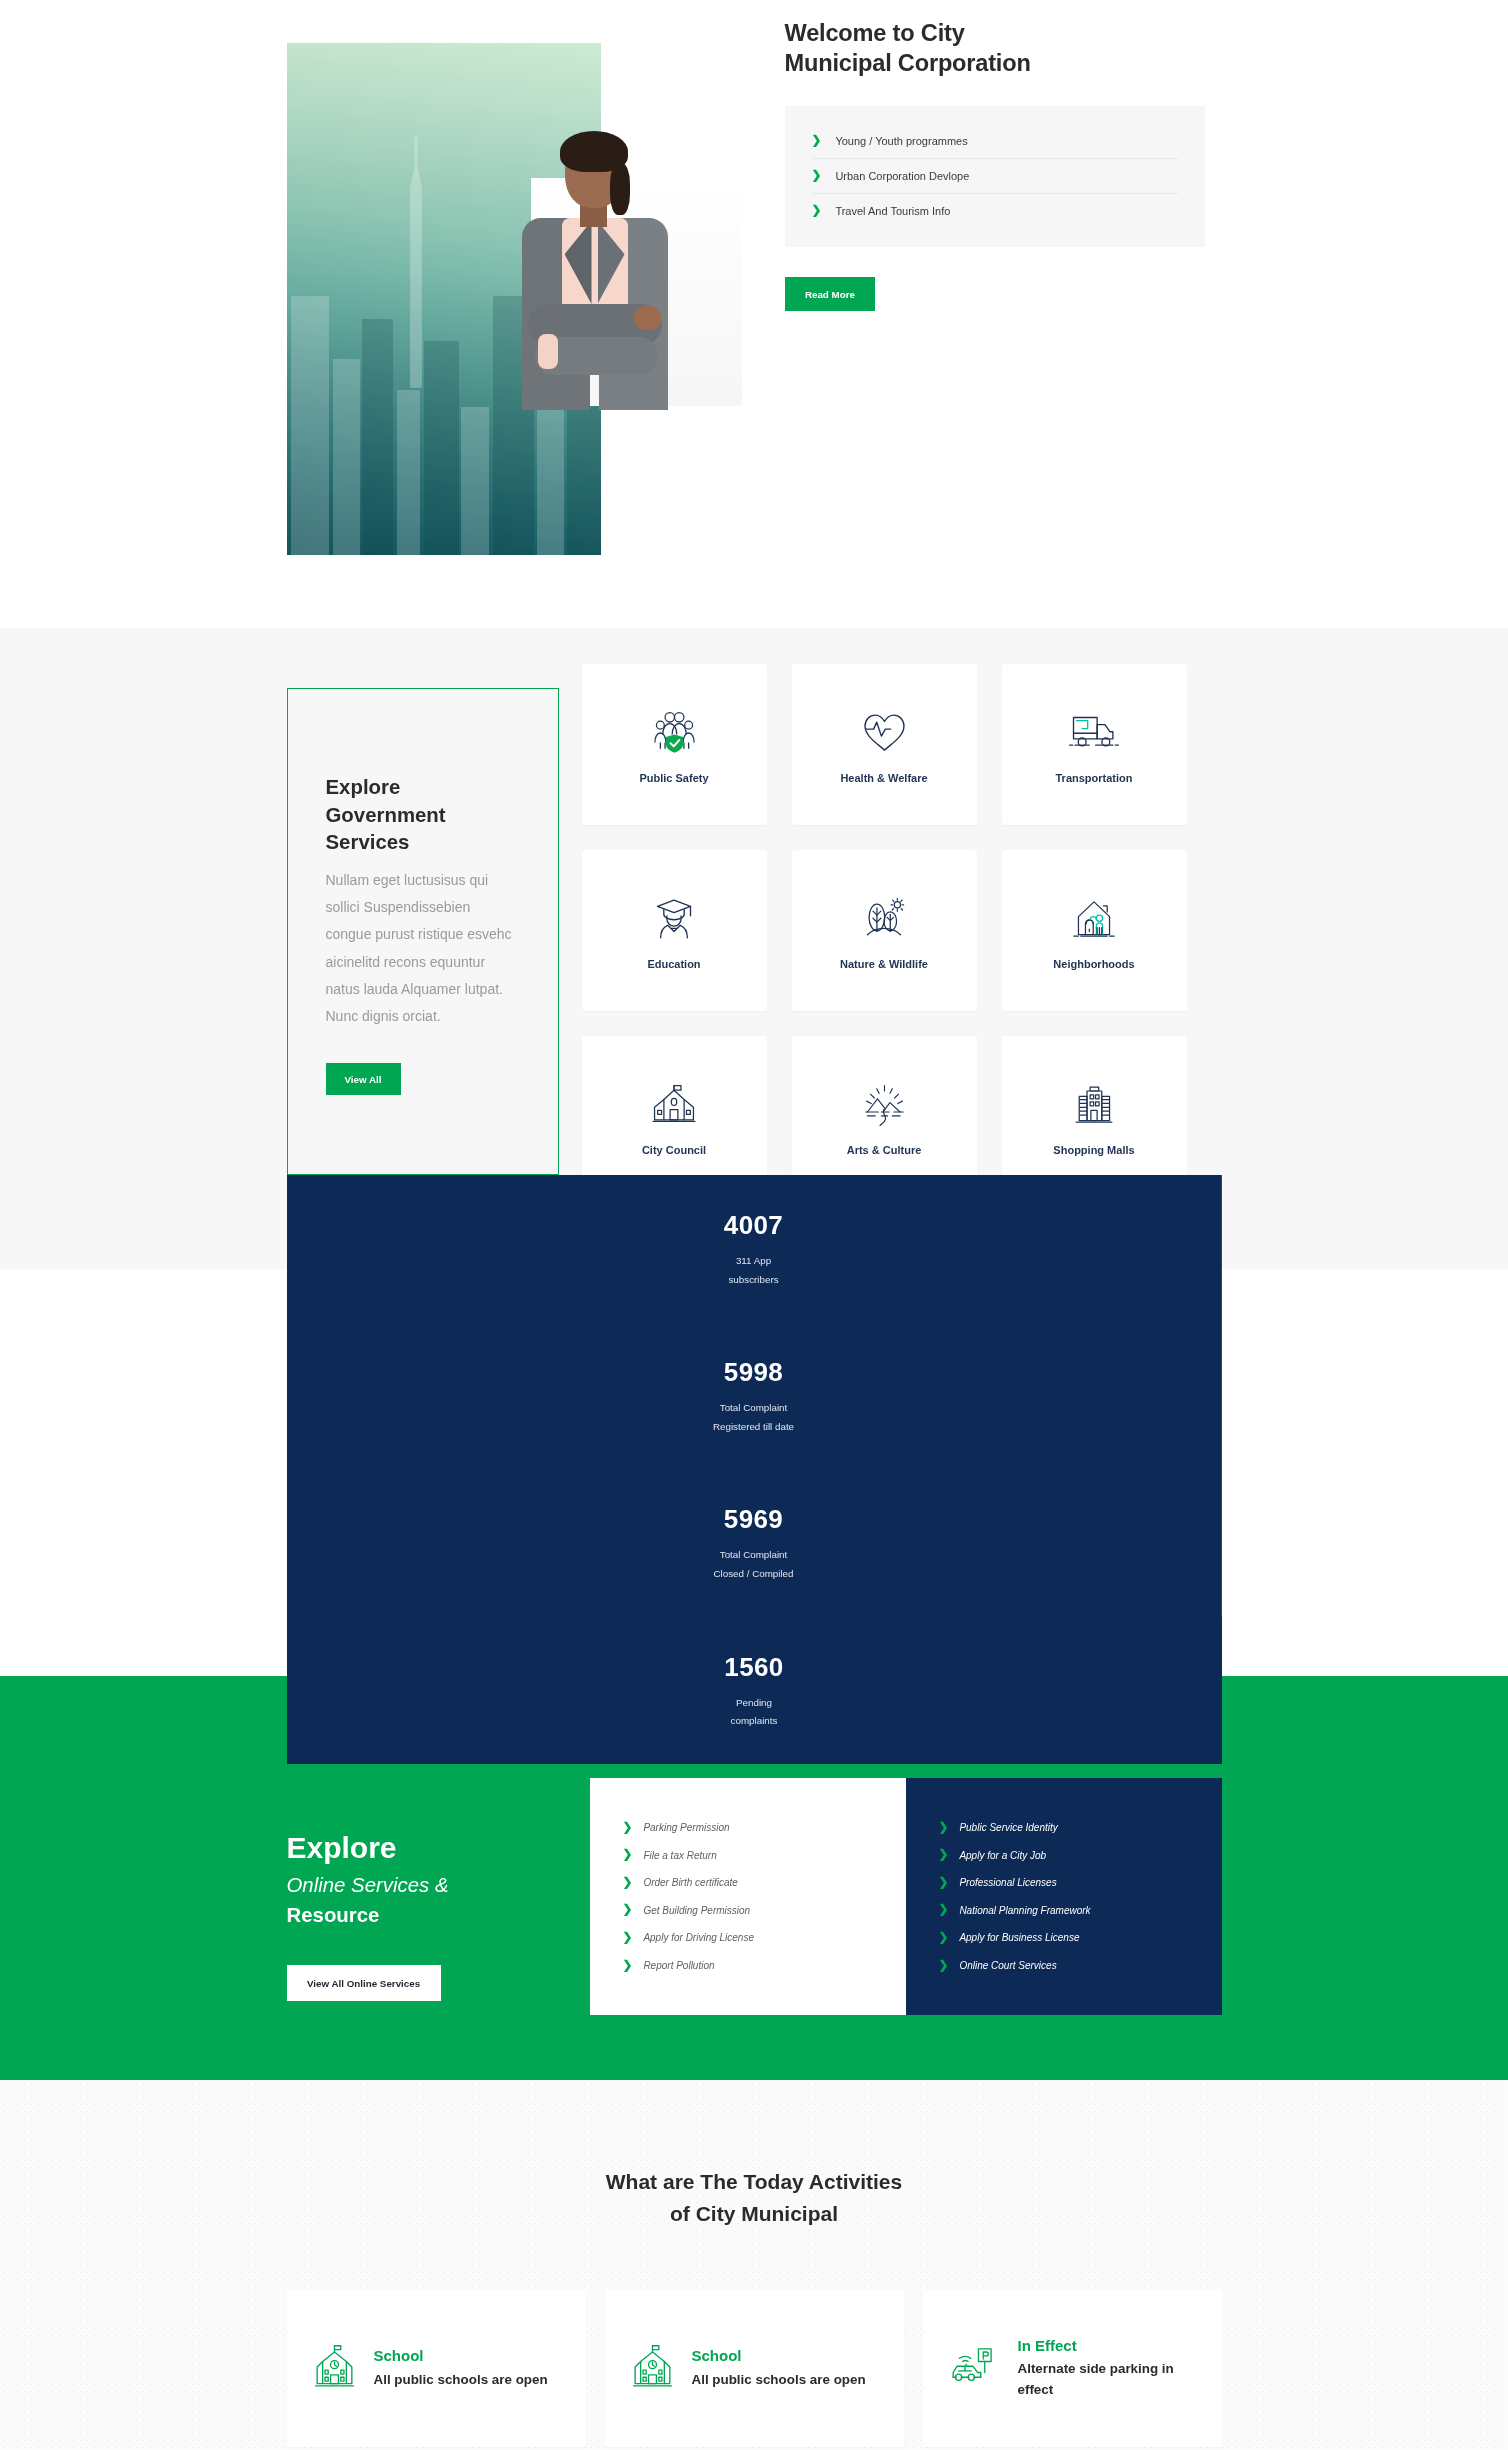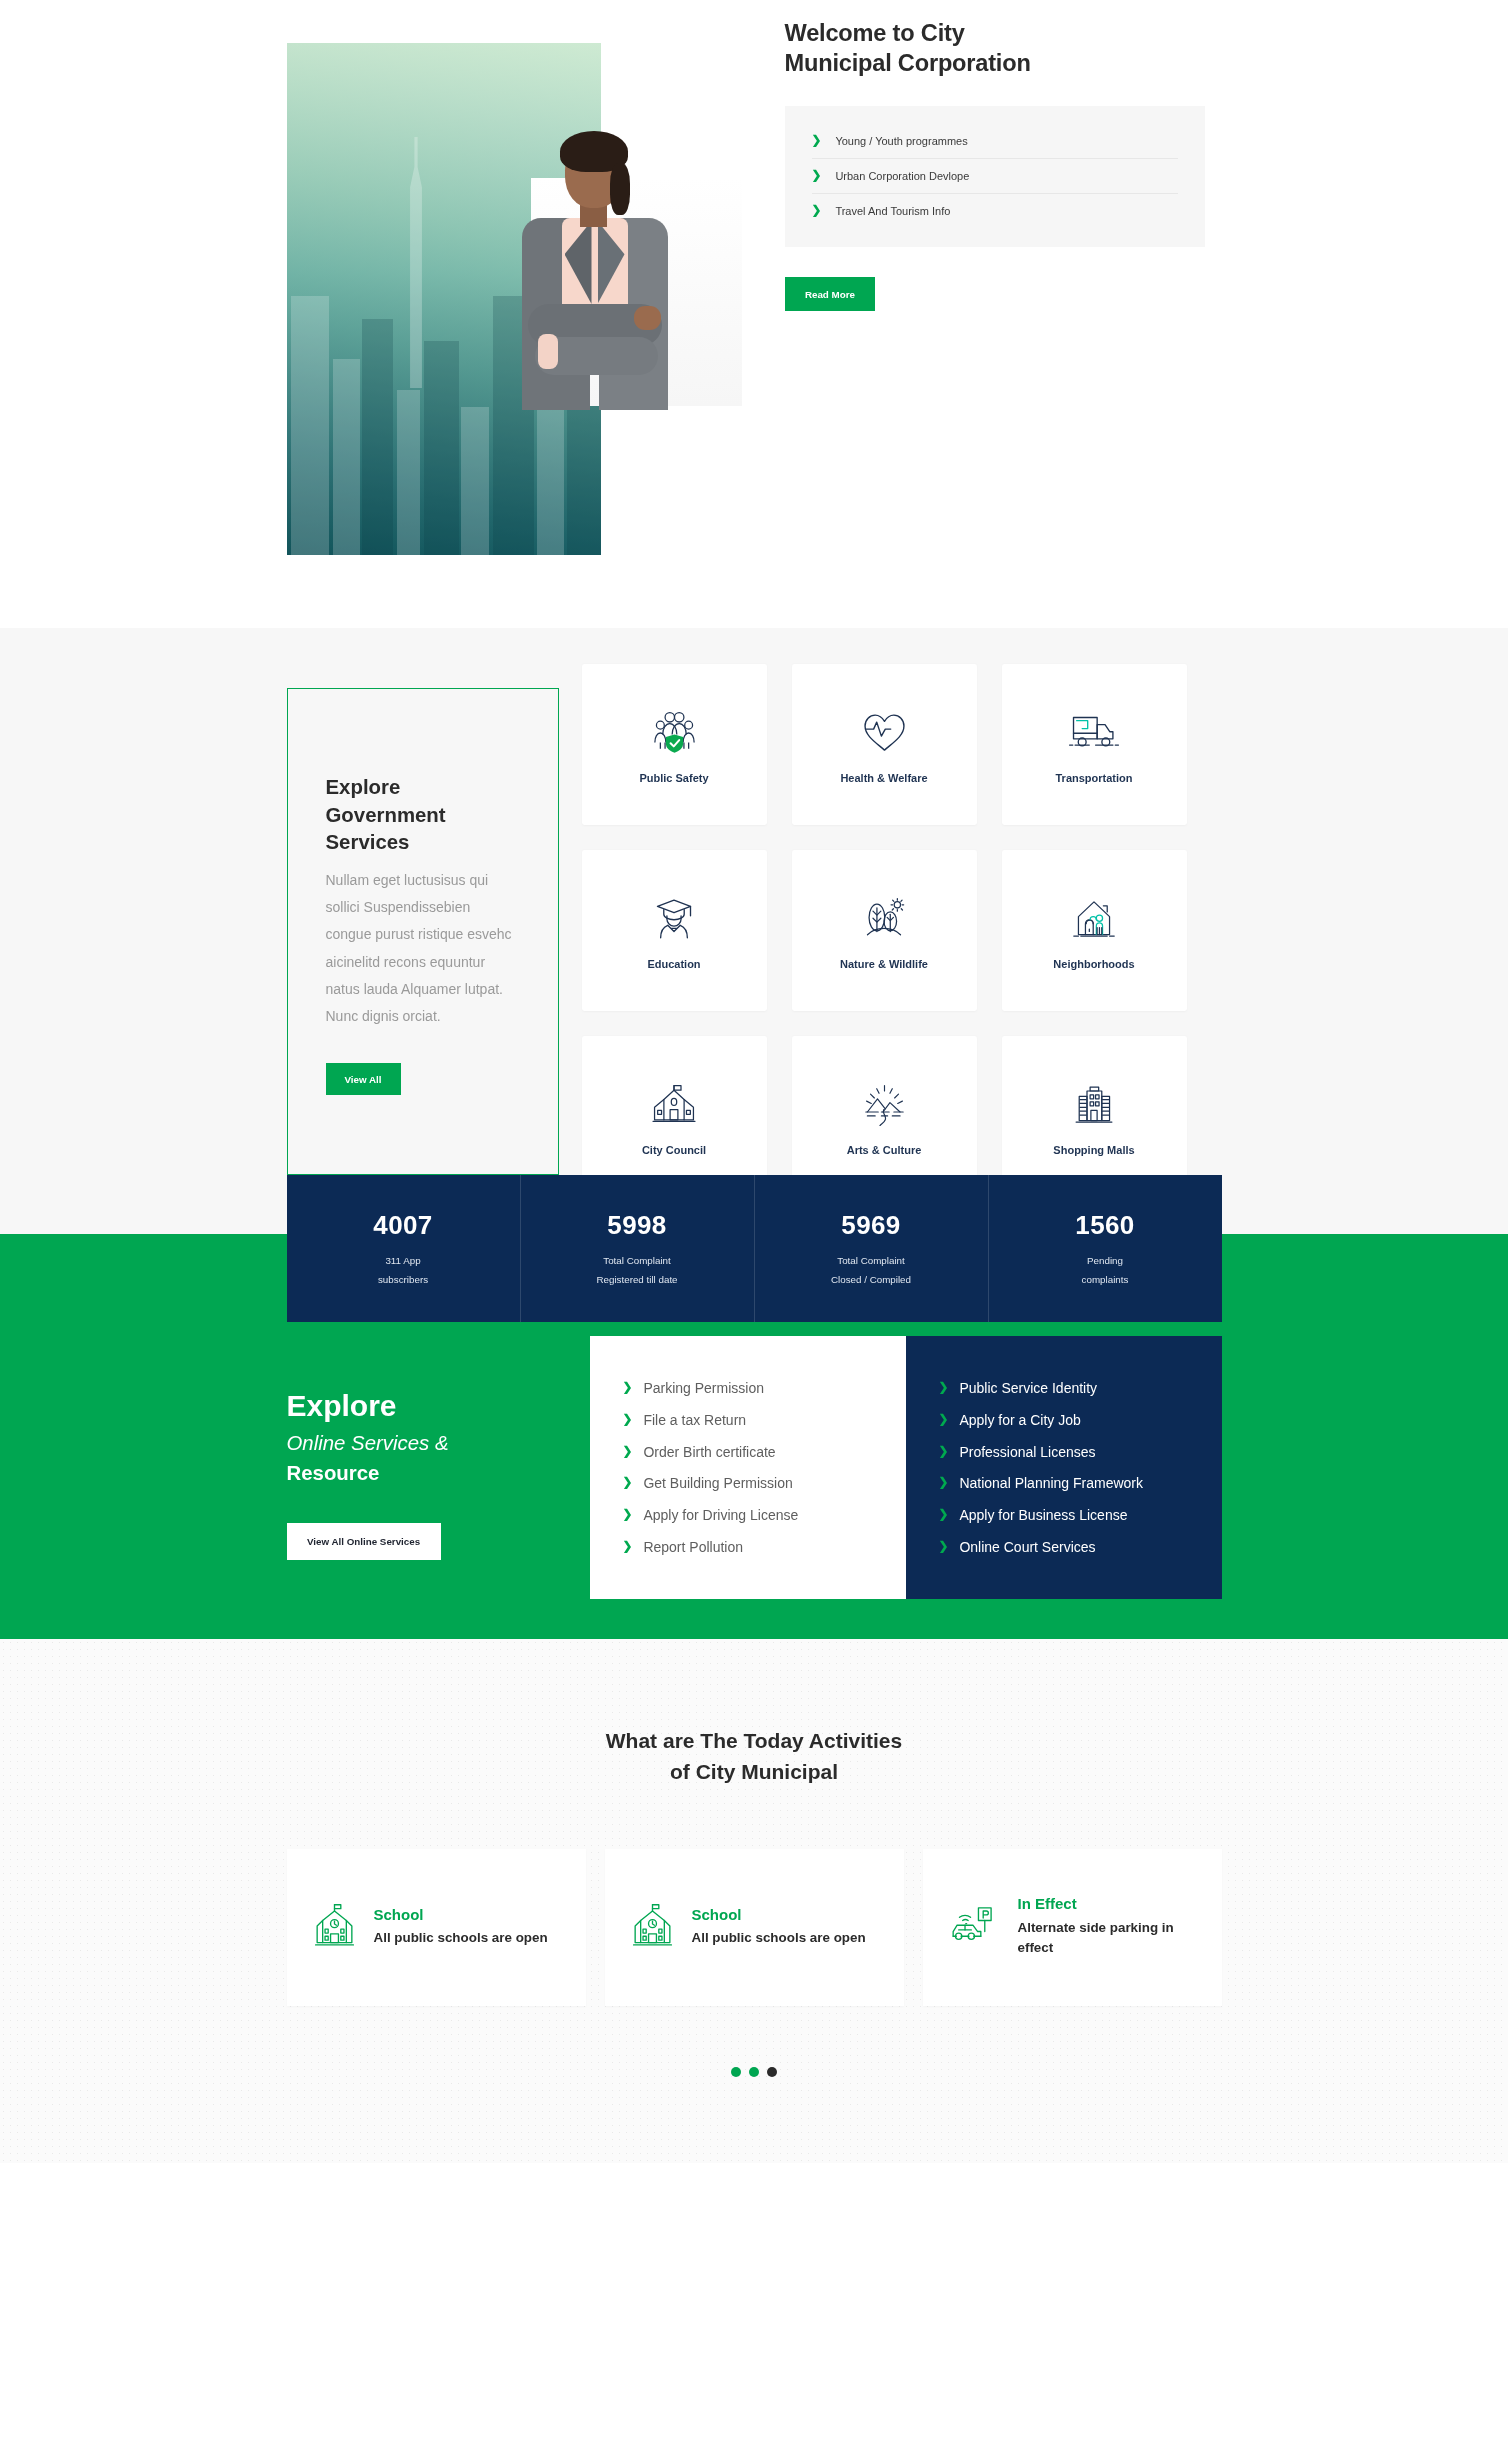--- a/index.html
+++ b/index.html
@@ -107,20 +107,21 @@
     box-shadow: 0 0.8px 2.4px rgba(0,0,0,0.035);
   }
   .svc-icon { height: 53px; display: flex; align-items: center; justify-content: center; }
   .svc-label { margin-top: 12.6px; font-size: 11px; font-weight: 600; color: #1f3352; }
 
   
   .stats-zone { position: relative; }
   .stats {
     width: 935px; margin: 0 auto; background: #0c2a55; display: flex; position: relative; z-index: 3;
     margin-top: -94px;
+    flex-direction: column;
   }
   .stat {
     flex: 1; padding: 35px 7.9px 33px; text-align: center; cursor: pointer;
     border-right: 0.8px solid rgba(255,255,255,0.14);
   }
   .stat:last-child { border-right: none; }
   .stat-num { font-size: 26px; font-weight: 700; color: #ffffff; letter-spacing: 0.4px; }
   .stat-lbl { margin-top: 11px; font-size: 9.8px; line-height: 1.9; color: #dfe6f0; }
 
   
@@ -137,21 +138,21 @@
     display: inline-block; margin-top: 36px; background: #ffffff; color: #1f2430;
     font-size: 9.8px; font-weight: 600; padding: 12.6px 20.4px; border: none; cursor: pointer;
   }
   .panels {
     position: absolute; left: 303px; top: 7.9px; display: flex; width: 632px; z-index: 4;
   }
   .panel { width: 316px; padding: 36px 0 36px 0; }
   .panel.light { background: #ffffff; }
   .panel.dark { background: #0c2a55; }
   .p-row { display: flex; align-items: center; gap: 11px; padding: 7.9px 0 7.9px 33px; cursor: pointer; }
-  .p-row .lbl { font-size: 14px; }
+  .p-row .lbl { font-size: 10px; font-style: italic; }
   .panel.light .p-row .lbl { color: #5e5e5e; }
   .panel.dark .p-row .lbl { color: #ffffff; }
 
   
   .activities {
     background-color: #fbfbfb;
     background-image: radial-gradient(#e9e9e9 0.9px, transparent 0.9px);
     background-size: 7px 7px;
     padding: 86px 0 86px;
   }

